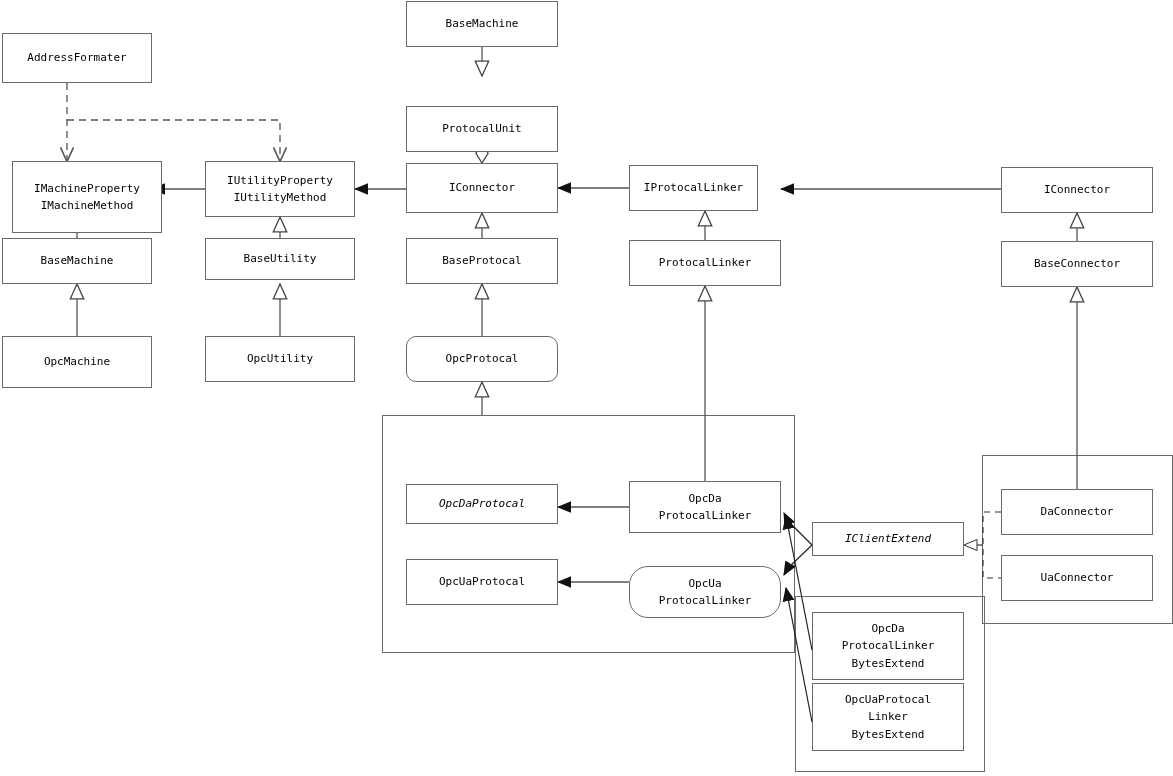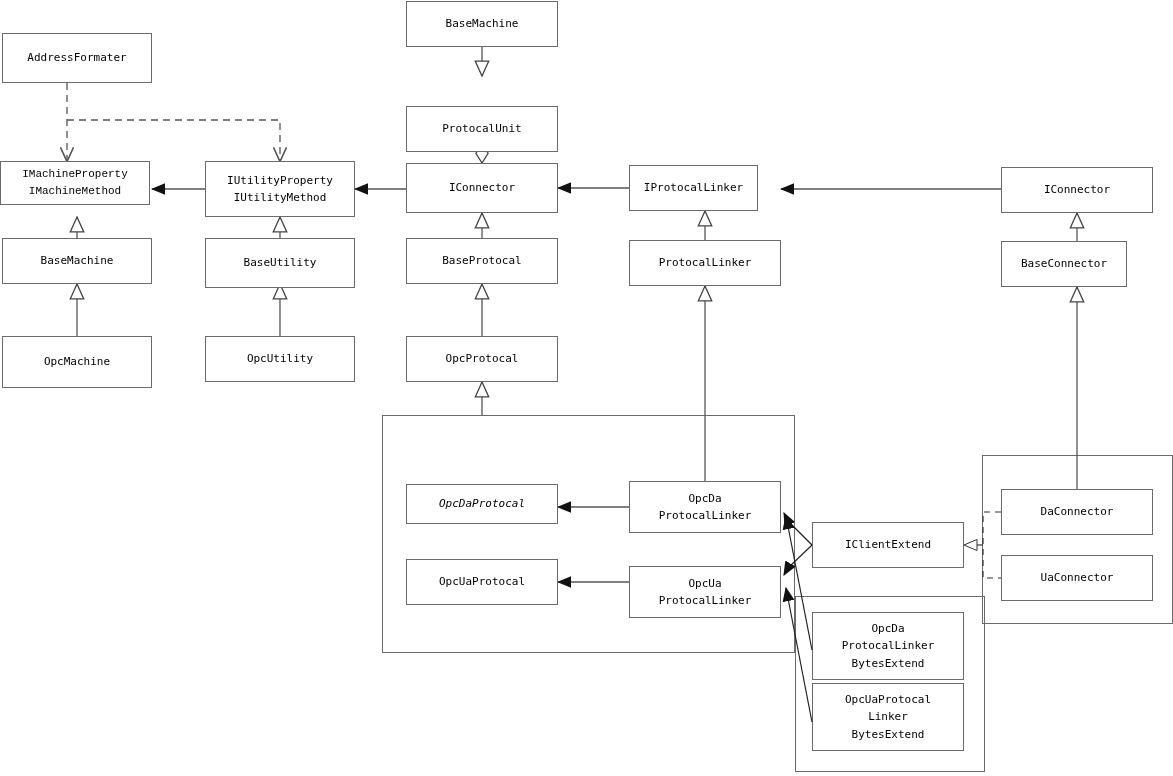--- a/index.html
+++ b/index.html
@@ -123,59 +123,59 @@
       <line x1="629" y1="582" x2="558" y2="582" marker-end="url(#m-filled)"></line>
     </g>
   </svg>
 
   <div class="node" style="left:2px; top:33px; width:150px; height:50px;">AddressFormater</div>
 
   <div class="node" style="left:406px; top:1px; width:152px; height:46px;">BaseMachine</div>
 
   <div class="node" style="left:406px; top:76px; width:152px; height:46px;margin-top:30px;">ProtocalUnit</div>
 
-  <div class="node" style="left:0; top:161px; width:150px; height:44px;font-family:Liberation Mono, monospace;">IMachineProperty
+  <div class="node" style="left:12px; top:161px; width:150px; height:72px;">IMachineProperty
 IMachineMethod</div>
 
   <div class="node" style="left:205px; top:161px; width:150px; height:56px;">IUtilityProperty
 IUtilityMethod</div>
 
   <div class="node" style="left:406px; top:163px; width:152px; height:50px;">IConnector</div>
 
   <div class="node" style="left:629px; top:165px; width:129px; height:46px;">IProtocalLinker</div>
 
   <div class="node" style="left:1001px; top:167px; width:152px; height:46px;">IConnector</div>
 
   <div class="node" style="left:2px; top:238px; width:150px; height:46px;">BaseMachine</div>
 
-  <div class="node" style="left:205px; top:238px; width:150px; height:50px;">BaseUtility</div>
+  <div class="node" style="left:205px; top:238px; width:150px; height:42px;">BaseUtility</div>
 
   <div class="node" style="left:406px; top:238px; width:152px; height:46px;">BaseProtocal</div>
 
   <div class="node" style="left:629px; top:240px; width:152px; height:46px;">ProtocalLinker</div>
 
-  <div class="node" style="left:1001px; top:241px; width:126px; height:46px;">BaseConnector</div>
+  <div class="node" style="left:1001px; top:241px; width:152px; height:46px;">BaseConnector</div>
 
   <div class="node" style="left:2px; top:336px; width:150px; height:52px;">OpcMachine</div>
 
   <div class="node" style="left:205px; top:336px; width:150px; height:46px;">OpcUtility</div>
 
-  <div class="node" style="left:406px; top:336px; width:152px; height:46px;">OpcProtocal</div>
+  <div class="node" style="left:406px; top:336px; width:152px; height:46px;border-radius:10px;">OpcProtocal</div>
 
   <div class="node" style="left:406px; top:484px; width:152px; height:40px;font-style:italic;">OpcDaProtocal</div>
 
   <div class="node" style="left:406px; top:559px; width:152px; height:46px;">OpcUaProtocal</div>
 
   <div class="node" style="left:629px; top:481px; width:152px; height:52px;">OpcDa
 ProtocalLinker</div>
 
-  <div class="node" style="left:629px; top:566px; width:152px; height:52px;">OpcUa
+  <div class="node" style="left:629px; top:566px; width:152px; height:52px;border-radius:19px;">OpcUa
 ProtocalLinker</div>
 
-  <div class="node" style="left:812px; top:522px; width:152px; height:46px;">IClientExtend</div>
+  <div class="node" style="left:812px; top:522px; width:152px; height:34px;font-style:italic;">IClientExtend</div>
 
   <div class="node" style="left:1001px; top:489px; width:152px; height:46px;">DaConnector</div>
 
   <div class="node" style="left:1001px; top:555px; width:152px; height:46px;">UaConnector</div>
 
   <div class="node" style="left:812px; top:612px; width:152px; height:68px;">OpcDa
 ProtocalLinker
 BytesExtend</div>
 
   <div class="node" style="left:812px; top:683px; width:152px; height:68px;">OpcUaProtocal

